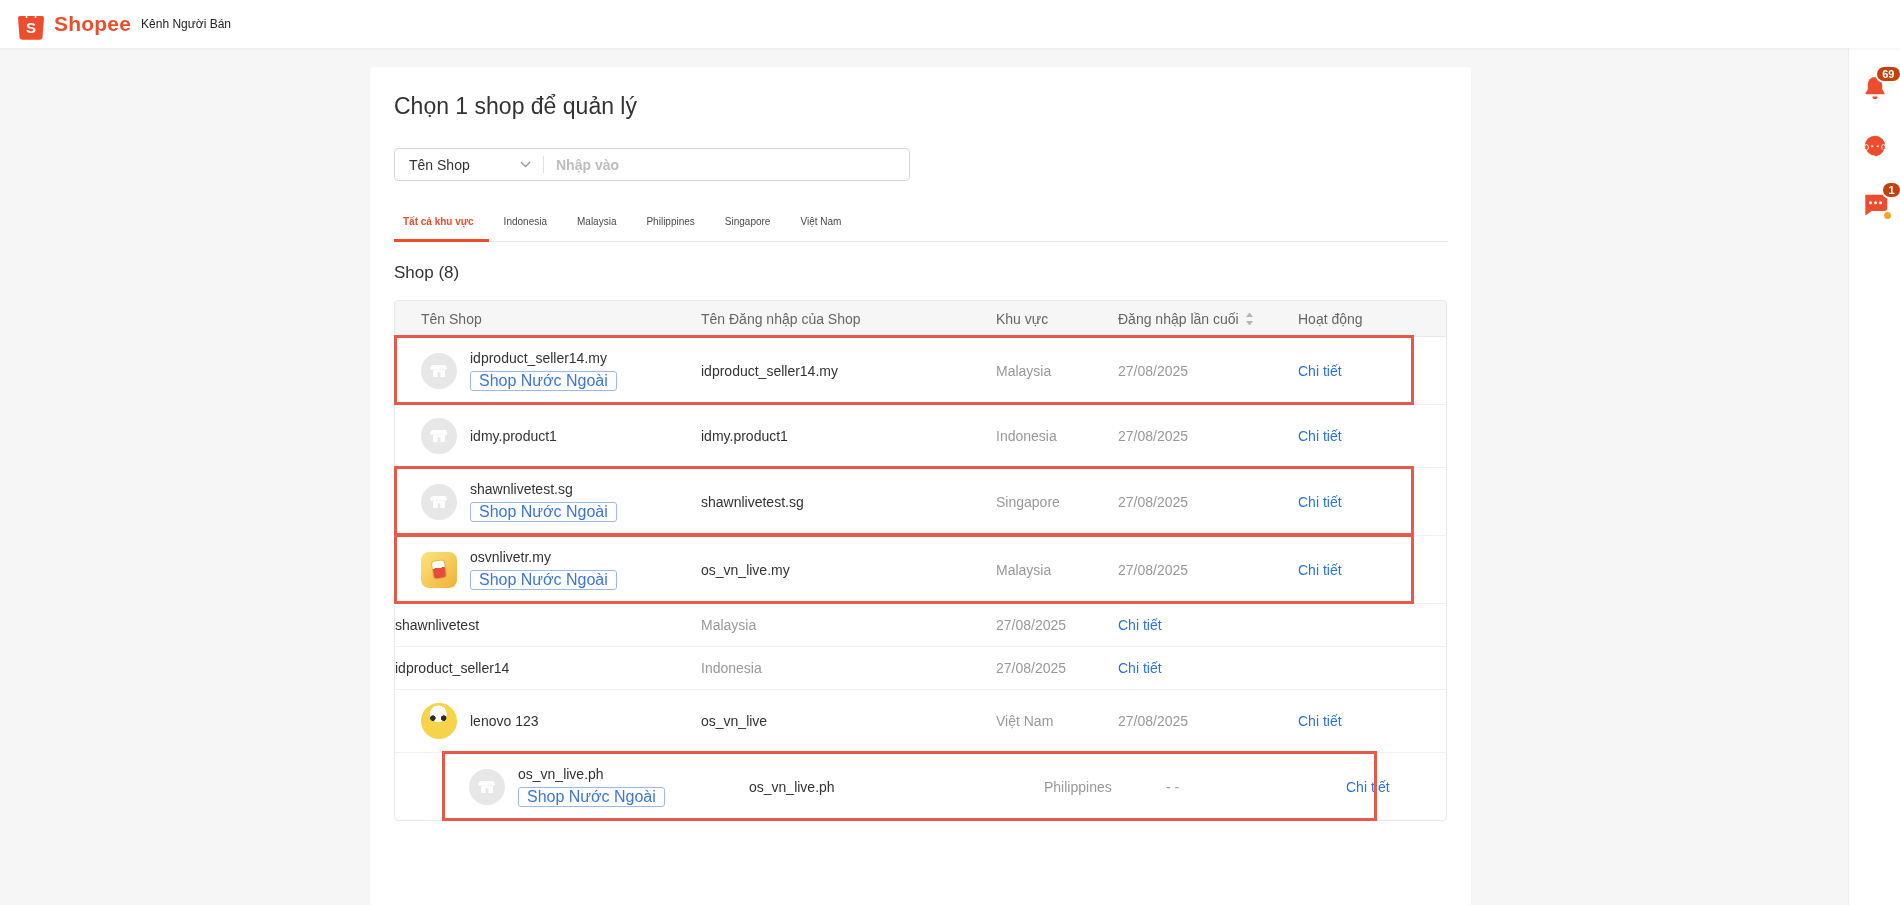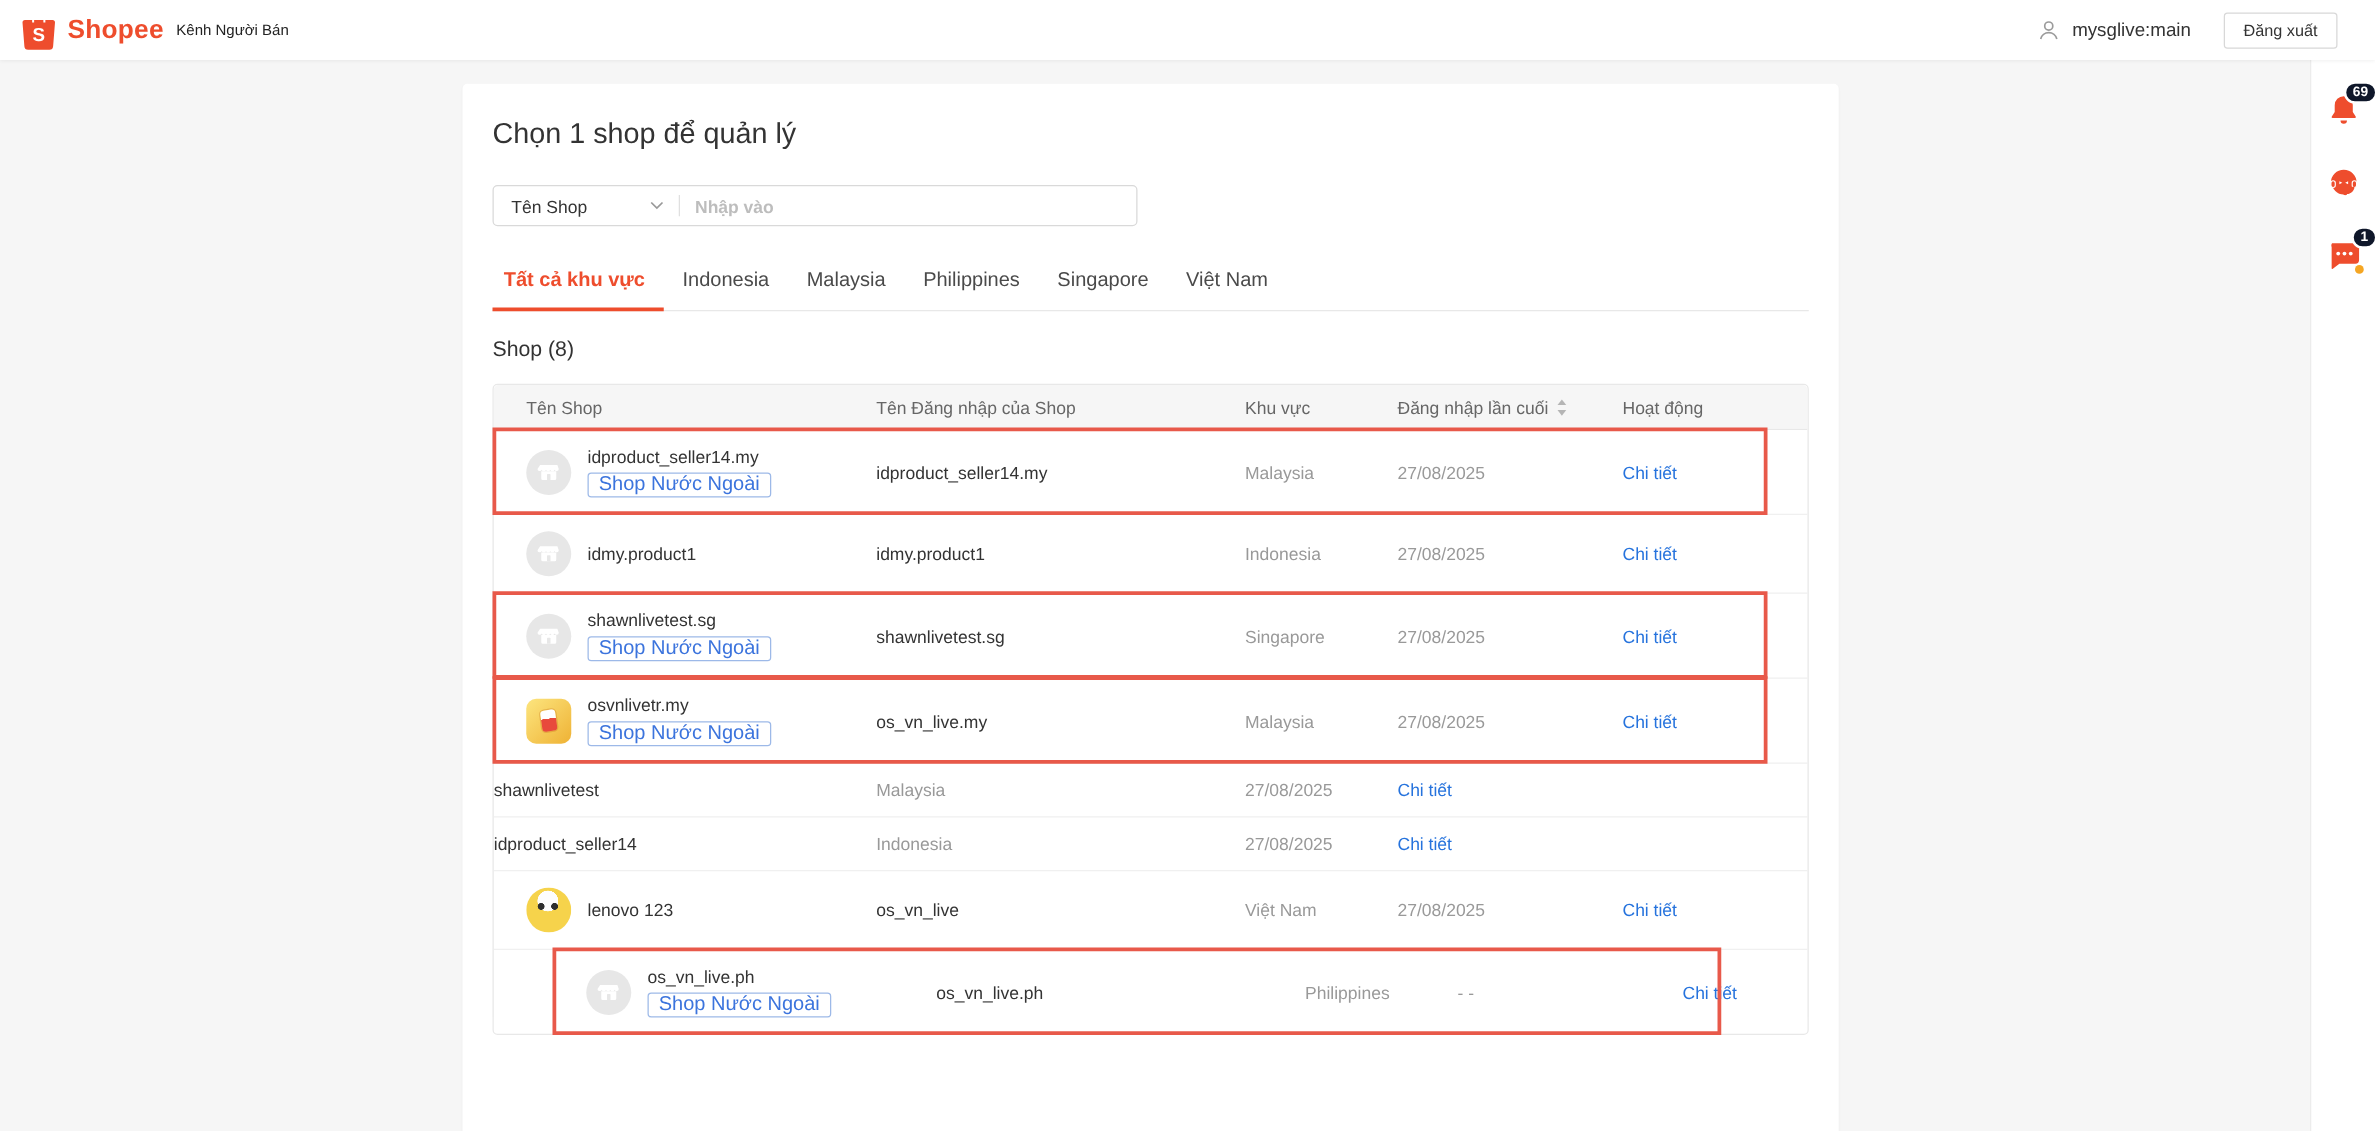--- a/index.html
+++ b/index.html
@@ -34,21 +34,21 @@
   
   .rail {
     position:absolute; top:48px; right:0; bottom:0; width:52px;
     background:#fff; border-left:1px solid #ececec; z-index:5;
     display:flex; flex-direction:column; align-items:center;
     padding-top:26px; gap:30px;
   }
   .rail-item { position:relative; width:28px; height:28px; cursor:pointer; }
   .rail-badge {
     position:absolute; top:-9px; right:-13px;
-    background:#0f172a; color:#fff; font-size:11px; font-weight:bold;
+    background:#c2410c; color:#fff; font-size:11px; font-weight:bold;
     border:2px solid #fff; border-radius:10px; padding:1px 5px; line-height:12px;
   }
   .chat-dot {
     position:absolute; right:-2px; bottom:-1px; width:7px; height:7px;
     background:#f5a623; border-radius:50%;
   }
 
   
   .card {
     position:absolute; left:370px; top:67px; width:1101px; bottom:0;
@@ -74,21 +74,21 @@
     font-size:14px; color:#333; background:transparent;
     font-family:"Liberation Sans", sans-serif;
     font-weight:bold;
   }
   .search-input::placeholder { color:#bdbdbd; }
 
   .tabs {
     margin-top:25px; display:flex; border-bottom:1px solid #e8e8e8;
   }
   .tab {
-    padding:10px 15px 12px; font-size:16px; color:#4a4a4a; cursor:pointer;
+    padding:10px 15px 12px; font-size:10px; color:#4a4a4a; cursor:pointer;
     border-bottom:3px solid transparent; margin-bottom:-1px; white-space:nowrap;
   }
   .tab:first-child { padding-left:9px; }
   .tab.active { color:#ee4d2d; font-weight:bold; border-bottom-color:#ee4d2d; }
 
   .shop-count { margin-top:21px; font-size:17px; font-weight:500; color:#333; }
 
   
   .shop-table {
     margin-top:17px; border:1px solid #e8e8e8; border-radius:4px;
@@ -158,30 +158,20 @@
   <div class="brand">
     <span>
       <svg class="icon" width="30" height="34" viewBox="0 0 30 34">
         <path fill="#ee4d2d" d="M4 9 h22 a2 2 0 0 1 2 2 l-1.5 19 a3 3 0 0 1 -3 2.8 H6.5 a3 3 0 0 1 -3 -2.8 L2 11 a2 2 0 0 1 2 -2 z"></path>
         <path fill="none" stroke="#fff" stroke-width="1.6" d="M10.5 11 v-3 a4.5 4.5 0 0 1 9 0 v3"></path>
         <text x="15" y="26" text-anchor="middle" font-size="15" font-weight="bold" fill="#fff" font-family="Liberation Sans, sans-serif">S</text>
       </svg>
     </span>
     <span class="wordmark">Shopee</span>
     <span class="app-title">Kênh Người Bán</span>
-  </div>
-  <div class="topbar-right">
-    <span>
-      <svg class="icon" width="18" height="18" viewBox="0 0 20 20" fill="none" stroke="#9b9b9b" stroke-width="1.5">
-        <circle cx="10" cy="6.5" r="3.6"></circle>
-        <path d="M2.8 18 a7.4 7.4 0 0 1 14.4 0"></path>
-      </svg>
-    </span>
-    <span class="username">mysglive:main</span>
-    <button class="logout-btn">Đăng xuất</button>
   </div>
 </header>
 
 <aside class="rail">
   <div class="rail-item">
     <span>
       <svg class="icon" width="28" height="28" viewBox="0 0 24 24" fill="#ee4d2d">
         <path d="M12 2.5 a6.2 6.2 0 0 1 6.2 6.2 v4.6 l2 3.2 a.6.6 0 0 1 -.5.9 H4.3 a.6.6 0 0 1 -.5-.9 l2-3.2 V8.7 A6.2 6.2 0 0 1 12 2.5 z"></path>
         <path d="M9.8 19.2 h4.4 a2.2 2.2 0 0 1 -4.4 0 z"></path>
       </svg>

